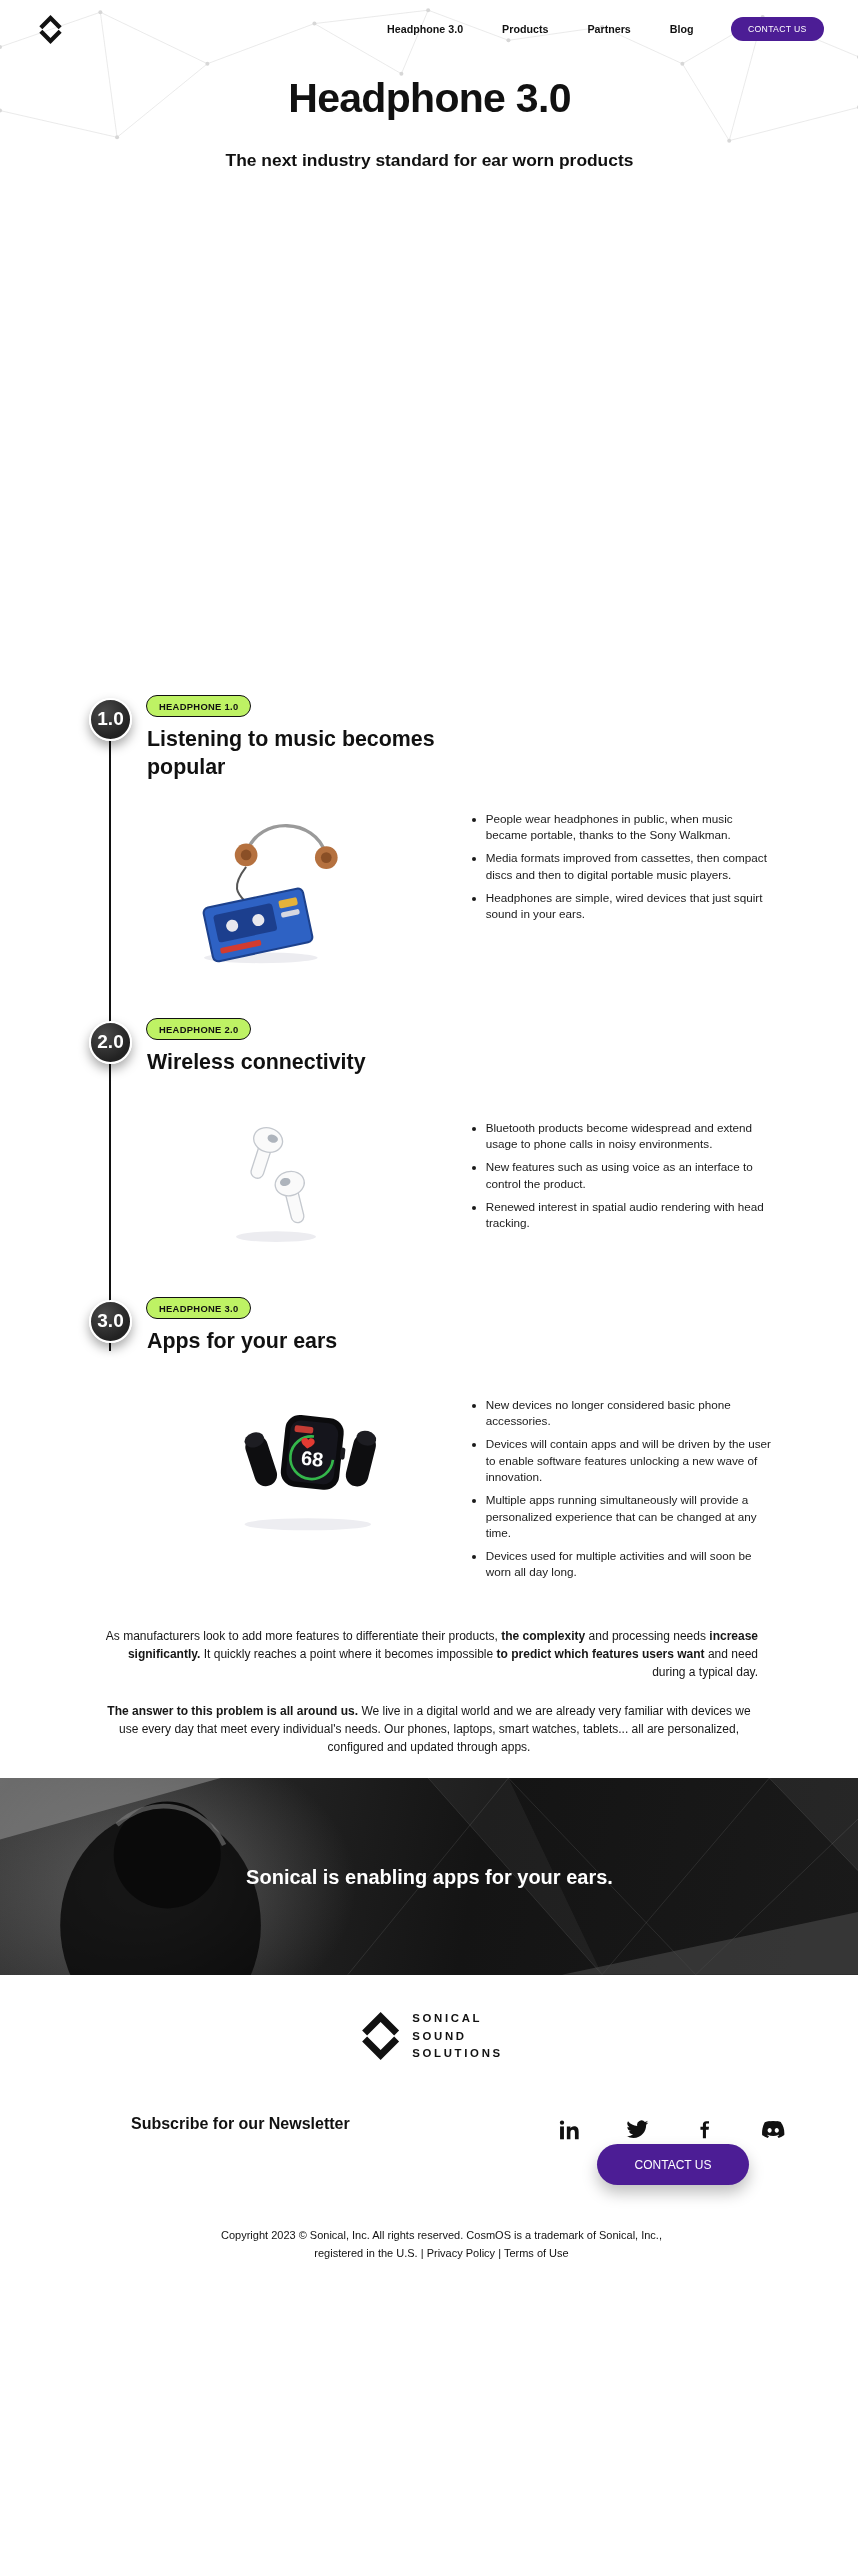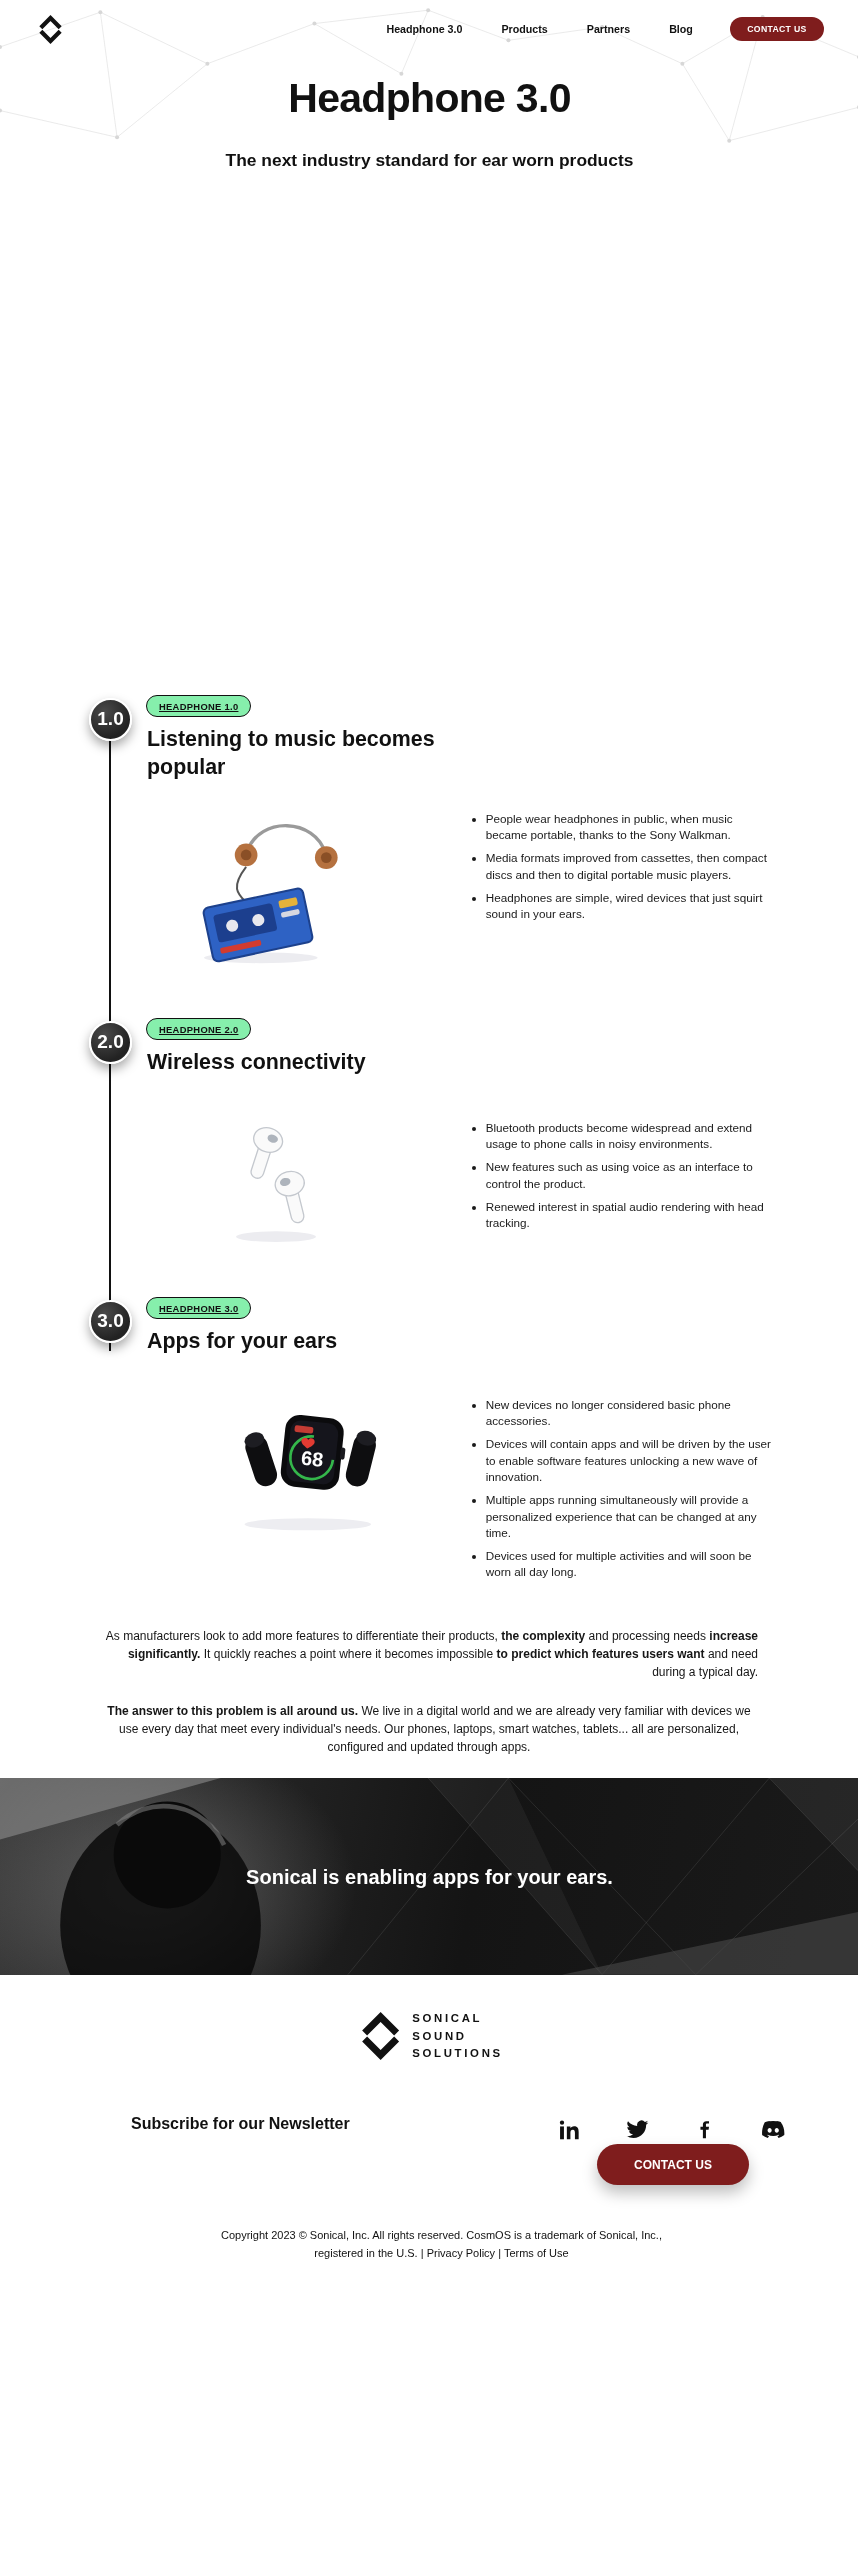--- a/index.html
+++ b/index.html
@@ -8,38 +8,38 @@
   .page { position:relative; width:859px; height:2576px; margin:0 auto; background:#fff; overflow:hidden; }
 
   
   .bg-net-top { position:absolute; top:0; left:0; width:859px; height:288px; pointer-events:none; }
 
   
   .site-header { position:absolute; top:0; left:0; right:0; height:58px; display:flex; align-items:center; padding:0 35px; z-index:5; }
   .logo-mark { width:31px; height:31px; display:flex; align-items:center; justify-content:center; cursor:pointer; }
   .main-nav { margin-left:auto; display:flex; align-items:center; gap:39px; }
   .nav-link { font-size:10.7px; font-weight:700; color:#111; text-decoration:none; cursor:pointer; }
-  .btn-pill { background:#7f1d1d; color:#fff; border:none; border-radius:668px; font-weight:700; cursor:pointer; }
+  .btn-pill { background:#4c1d95; color:#fff; border:none; border-radius:668px; font-weight:400; cursor:pointer; }
   .header-contact { margin-left:37px; padding:7.4px 17.4px; font-size:8.7px; letter-spacing:0.3px; }
 
   
   .hero-title { position:absolute; top:75px; left:0; width:100%; text-align:center; font-size:41px; font-weight:800; letter-spacing:-0.7px; }
   .hero-subtitle { position:absolute; top:150px; left:0; width:100%; text-align:center; font-size:17.4px; font-weight:700; }
 
   
   .timeline { position:absolute; top:695px; left:0; width:859px; height:950px; }
   .tl-line { position:absolute; left:109px; top:27px; width:2px; height:629px; background:#111; }
   .milestone { position:absolute; left:0; width:859px; }
   .m1 { top:0; } .m2 { top:323px; } .m3 { top:602px; }
   .badge { position:absolute; left:89px; top:2.7px; width:43px; height:43px; border-radius:50%;
            background:radial-gradient(circle at 35% 30%, #4a4a4a, #222 70%); color:#fff;
            display:flex; align-items:center; justify-content:center; font-size:19px; font-weight:700;
            border:2.7px solid #fff; box-shadow:0 5.3px 10.7px rgba(0,0,0,.35); }
   .tag { position:absolute; left:146px; top:0; border:1.3px solid #111; border-radius:668px;
-         padding:4.7px 12px; font-size:9.4px; font-weight:700; letter-spacing:0.3px; background:#86efac;text-decoration:underline; }
+         padding:4.7px 12px; font-size:9.4px; font-weight:700; letter-spacing:0.3px; background:#bef264; }
   .ms-heading { position:absolute; left:147px; top:31px; font-size:21.4px; font-weight:800; line-height:1.3; max-width:314px; }
   .figure { position:absolute; }
   .f1 { left:184px; top:117px; } .f2 { left:217px; top:88px; } .f3 { left:221px; top:86px; }
   .bullets { position:absolute; left:471px; width:304px; list-style:disc; padding-left:14.7px; }
   .b1 { top:116px; } .b2 { top:102px; } .b3 { top:100px; }
   .bullets li { font-size:11.7px; line-height:1.4; margin-bottom:6.7px; color:#1a1a1a; }
 
   
   .para { position:absolute; left:100px; width:658px; text-align:center; font-size:12px; line-height:1.5; color:#161616; }
   .para-1 { top:1627px;text-align:right; } .para-2 { top:1702px; }

